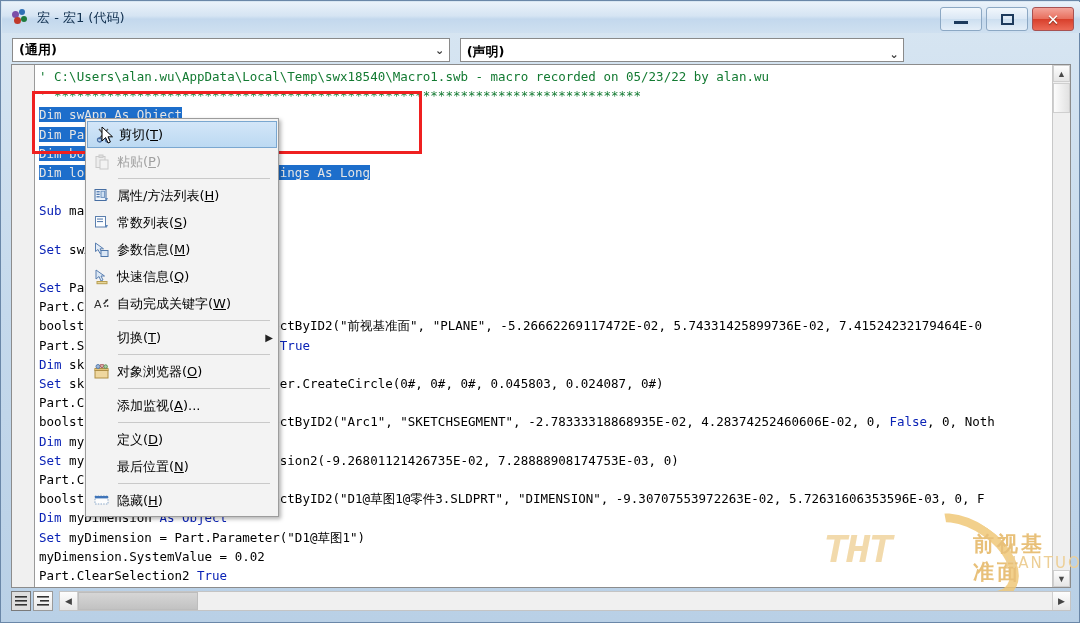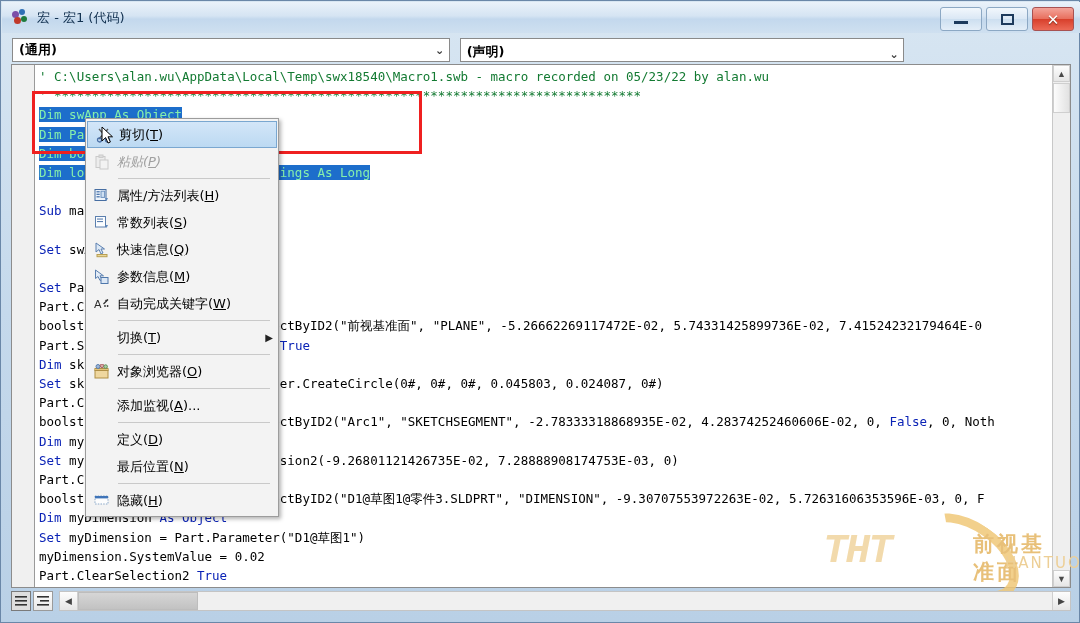--- a/index.html
+++ b/index.html
@@ -75,21 +75,21 @@
     overflow:hidden;background:#fff;
   }
   .code-scroll{
     position:absolute;left:0;top:2px;white-space:pre;
     font-family:"DejaVu Sans Mono","Liberation Mono",monospace;
     font-size:12.5px;line-height:19.2px;color:#000;
   }
   .ln{display:block;height:19.2px;padding-left:4px;}
   .cmt{color:#137a32;}
   .kw{color:#0b23b6;}
-  .sel{background:#1d6ecb;color:#86efac;text-align:right;}
+  .sel{background:#1d6ecb;color:#e5e5e5;text-align:right;}
 
   
   .vscroll{
     position:absolute;right:0;top:0;width:17px;bottom:0;
     background:#efefef;border-left:1px solid #c8c8c8;
   }
   .vbtn{
     width:17px;height:17px;display:flex;align-items:center;justify-content:center;
     background:linear-gradient(to bottom,#fdfdfd,#e6e6e6);
     border:1px solid #cfcfcf;box-sizing:border-box;font-size:9px;color:#4a4a4a;
@@ -116,21 +116,21 @@
     font-size:13px;color:#000;padding:2px 0;
   }
   .mi{
     height:27px;display:flex;align-items:center;position:relative;
     padding-left:1px;box-sizing:border-box;
   }
   .mi.hi{
     background:linear-gradient(to bottom,#d3e6f8,#bcd9f2);
     border:1px solid #7aa7d0;box-sizing:border-box;margin:0 1px;
   }
-  .mi.dis .mlabel{color:#a0a0a0;font-style:italic;}
+  .mi.dis .mlabel{color:#a0a0a0;}
   .micon{
     width:30px;min-width:30px;display:flex;align-items:center;justify-content:center;
   }
   .mlabel{flex:1;white-space:nowrap;}
   .msub{width:18px;text-align:center;font-size:10px;color:#222;}
   .msep{height:1px;background:#c9c9c9;margin:3px 8px 3px 32px;}
   .mi .mlabel u{text-decoration:underline;}
 
   
   .gicon{position:relative;width:16px;height:16px;}
@@ -294,35 +294,35 @@
               <rect x="3" y="6" width="6" height="1.1" fill="#5b7fae"></rect>
               <path d="M11 10 l3 0 -1.5 3 z" fill="#5f88bb"></path>
             </svg></span>
         </span>
         <span class="mlabel">常数列表(<u>S</u>)</span>
         <span class="msub"></span>
       </div>
       <div class="mi">
         <span class="micon">
           <span class="gicon"><svg width="16" height="16" viewBox="0 0 16 16">
+              <path d="M1.5 1 L1.5 9.5 L4 7.5 L6 11.5 L8 10.5 L6 6.8 L9.5 6.8 Z" fill="#e3ecf7" stroke="#5a7fb0"></path>
+              <rect x="7" y="8.5" width="7" height="6" fill="#dbe7f5" stroke="#4e77ab"></rect>
+            </svg></span>
+        </span>
+        <span class="mlabel">参数信息(<u>M</u>)</span>
+        <span class="msub"></span>
+      </div>
+      <div class="mi">
+        <span class="micon">
+          <span class="gicon"><svg width="16" height="16" viewBox="0 0 16 16">
               <path d="M2 1 L2 10 L5 7.5 L7 12 L9 11 L7 7 L10.5 7 Z" fill="#dce8f5" stroke="#5a7fb0" stroke-width="1"></path>
               <rect x="3" y="12.5" width="10" height="2.2" fill="#e8d79a" stroke="#b99f52"></rect>
             </svg></span>
         </span>
         <span class="mlabel">快速信息(<u>Q</u>)</span>
-        <span class="msub"></span>
-      </div>
-      <div class="mi">
-        <span class="micon">
-          <span class="gicon"><svg width="16" height="16" viewBox="0 0 16 16">
-              <path d="M1.5 1 L1.5 9.5 L4 7.5 L6 11.5 L8 10.5 L6 6.8 L9.5 6.8 Z" fill="#e3ecf7" stroke="#5a7fb0"></path>
-              <rect x="7" y="8.5" width="7" height="6" fill="#dbe7f5" stroke="#4e77ab"></rect>
-            </svg></span>
-        </span>
-        <span class="mlabel">参数信息(<u>M</u>)</span>
         <span class="msub"></span>
       </div>
       <div class="mi">
         <span class="micon">
           <span class="gicon"><svg width="16" height="16" viewBox="0 0 16 16">
               <text x="0" y="12" font-family="DejaVu Sans, sans-serif" font-size="11" fill="#2d2d2d">A</text>
               <path d="M9.5 8 L14 3.5" stroke="#2d2d2d" stroke-width="1.2"></path>
               <path d="M14 3.5 l-3.2 0.4 l1.3 1.3 z" fill="#2d2d2d"></path>
               <circle cx="11" cy="10" r="0.9" fill="#2d2d2d"></circle>
               <circle cx="13.6" cy="10" r="0.9" fill="#2d2d2d"></circle>

